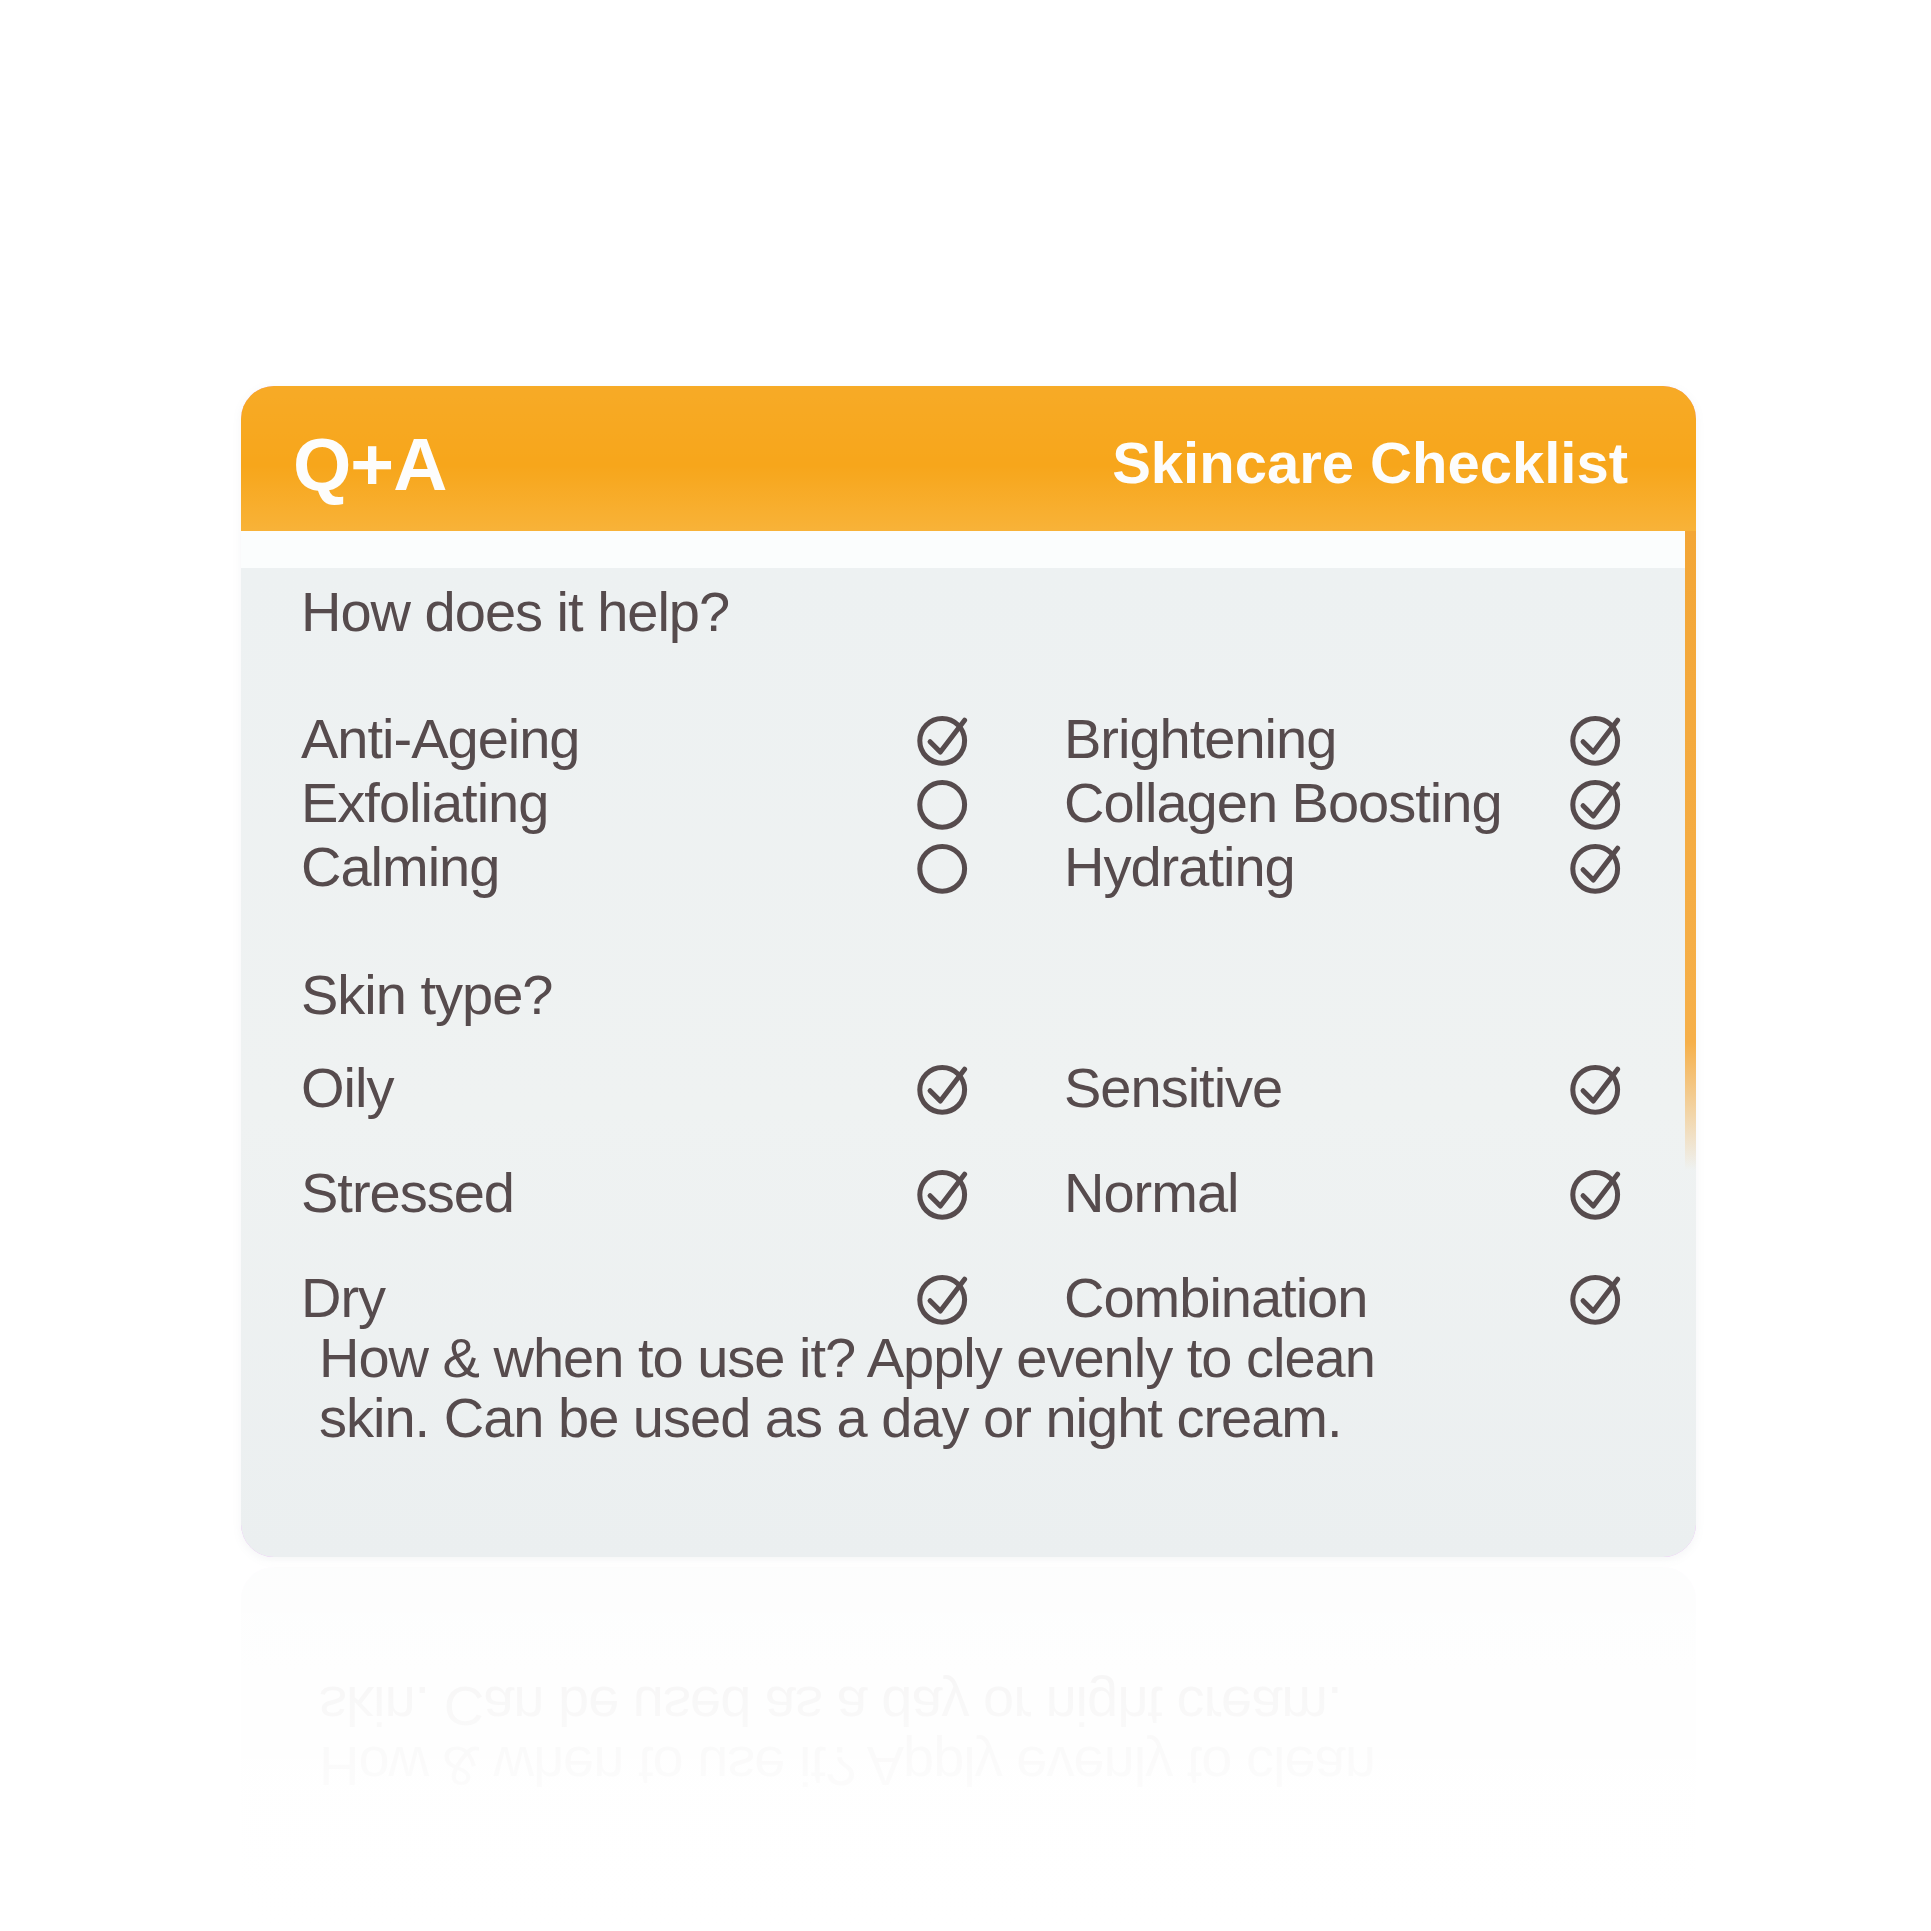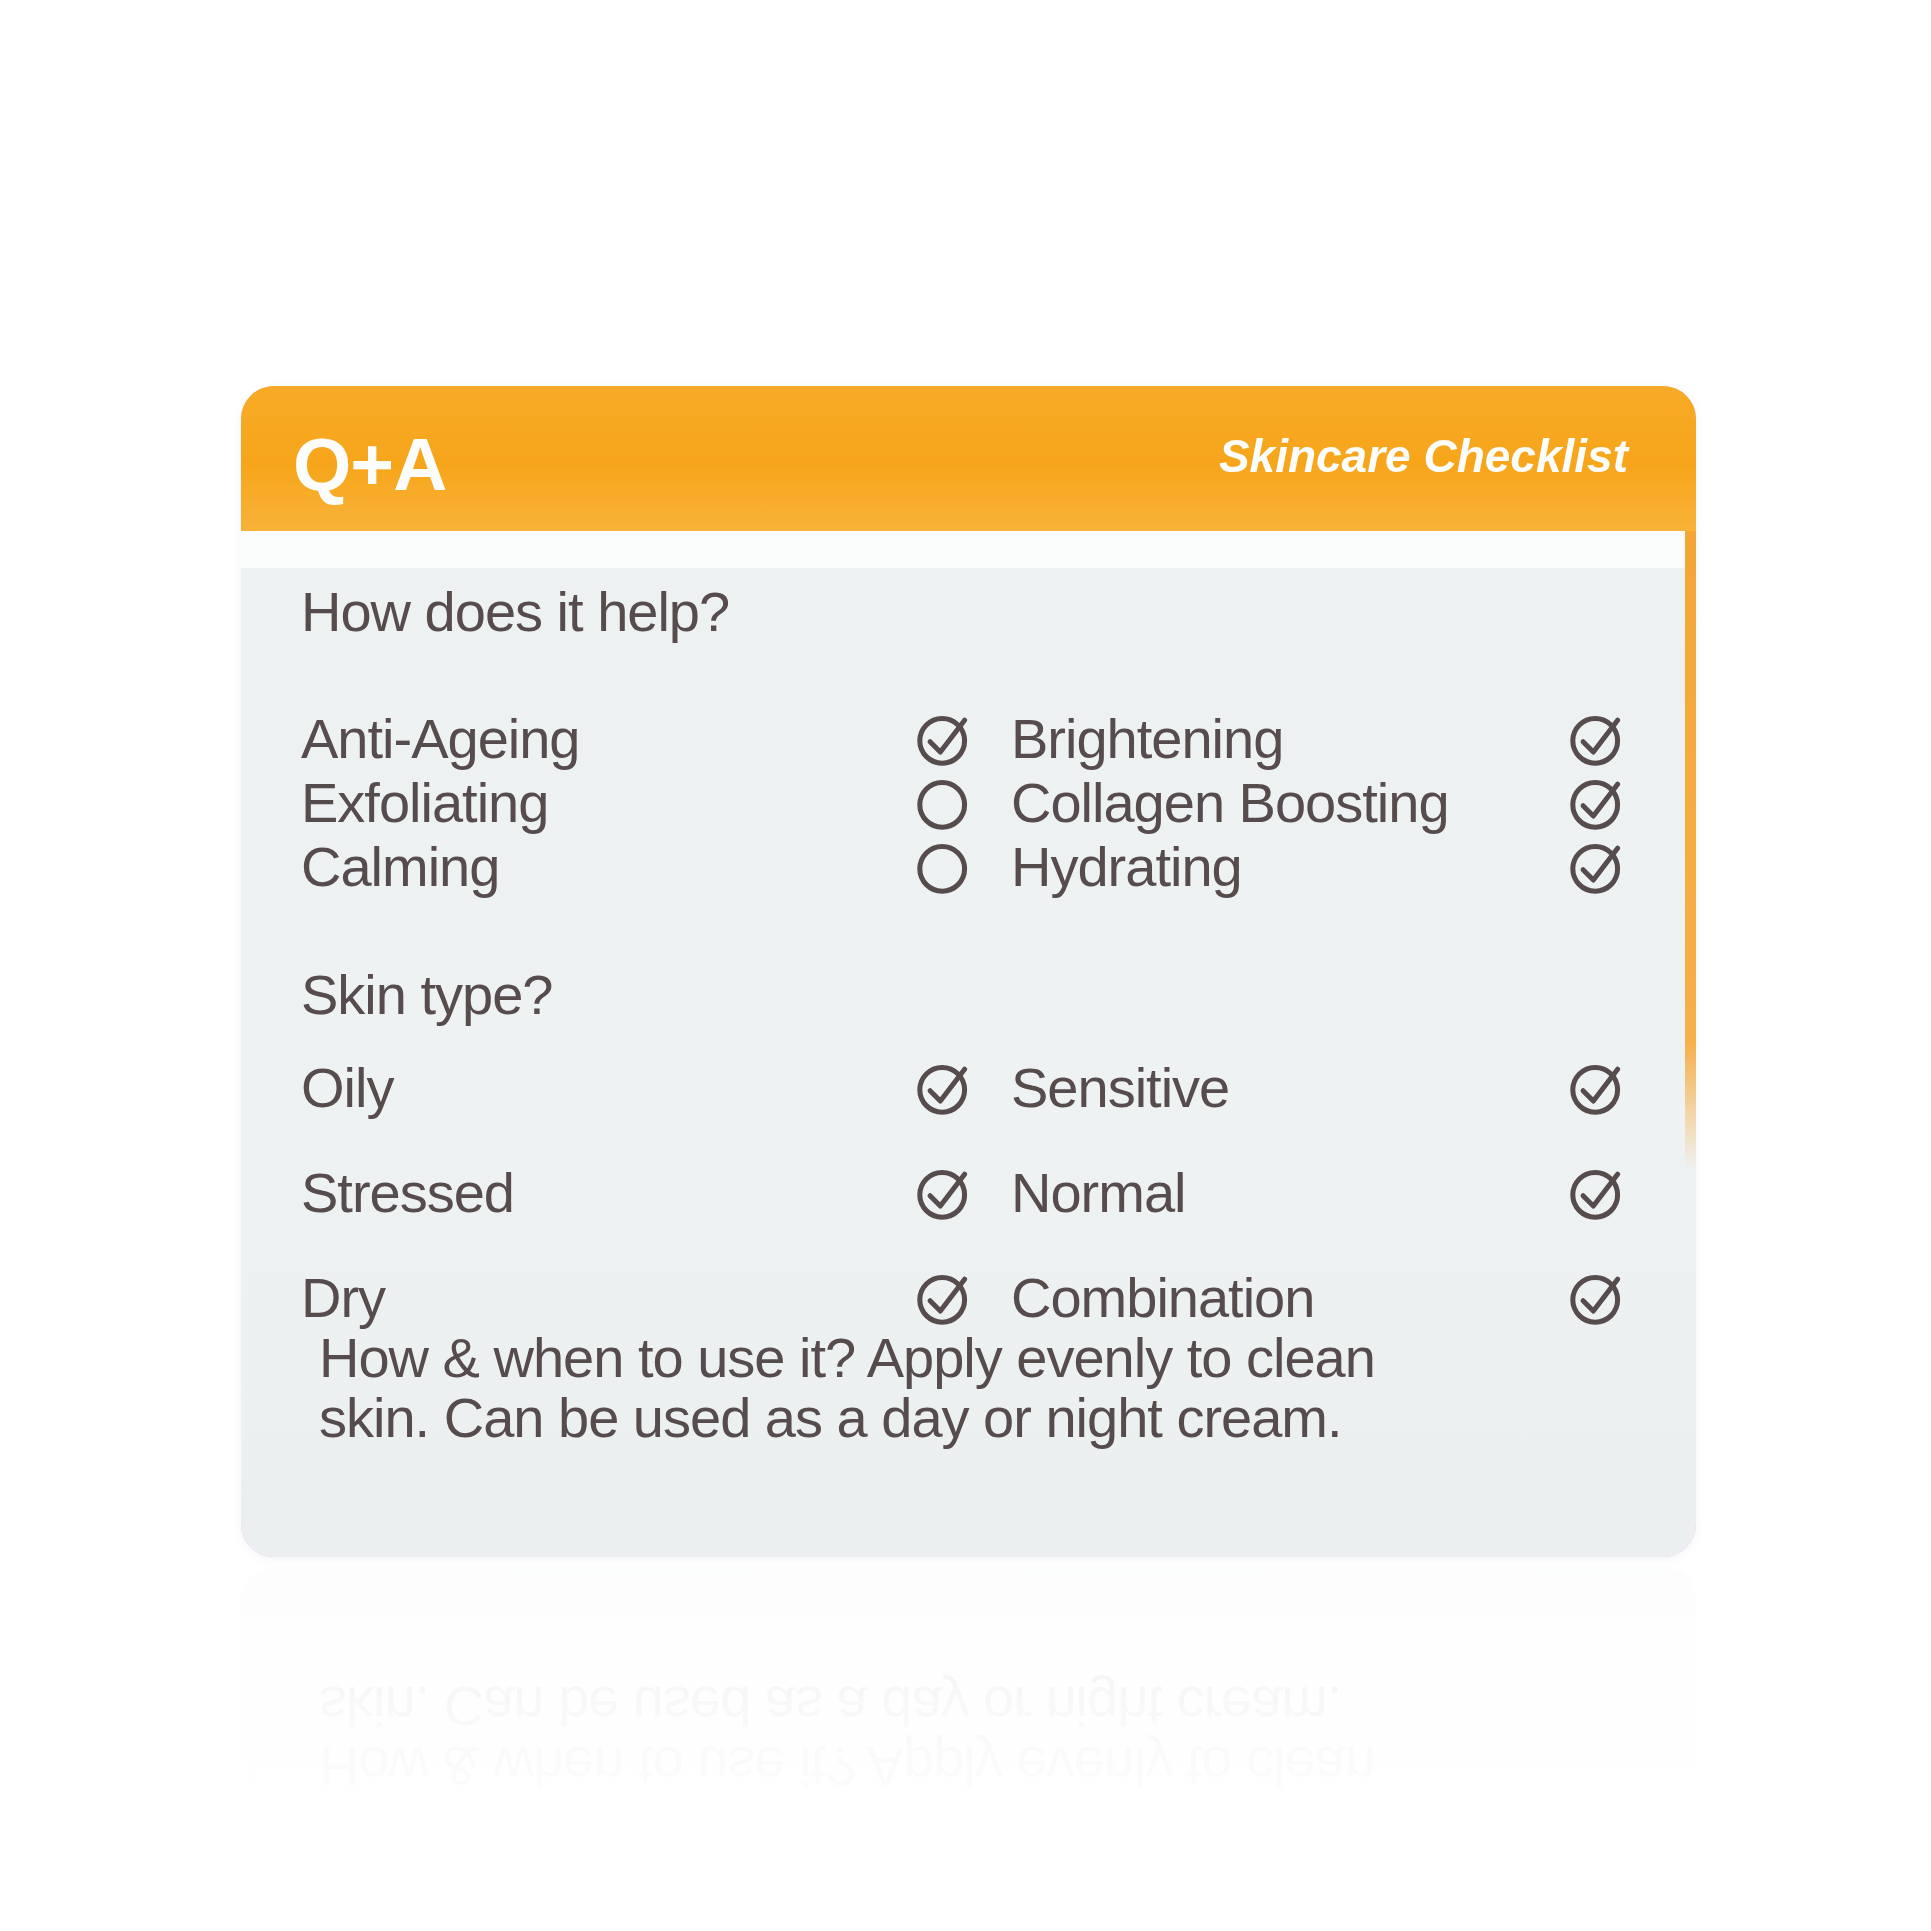--- a/index.html
+++ b/index.html
@@ -12,42 +12,42 @@
         border-radius:33px;overflow:hidden;background:#f0abfc;
         box-shadow:0 2.9px 9.7px rgba(120,130,135,0.08);}
   .card-header{position:absolute;top:0;left:0;right:0;height:145px;
         background:var(--header_orange,#F7A61B);}
   .card-header::after{content:"";position:absolute;inset:0;
         background:linear-gradient(180deg,rgba(255,255,255,0.05) 0%,rgba(255,255,255,0) 55%,rgba(255,235,190,0.18) 100%);}
   .brand{position:absolute;left:52px;top:35px;z-index:2;
         font-size:75px;font-weight:bold;letter-spacing:-1px;line-height:1.15;
         color:var(--brand_white,#FDFDFC);}
   .header-title{position:absolute;right:68px;top:44px;z-index:2;
-        font-size:46px;font-weight:bold;font-style:italic;letter-spacing:0px;
+        font-size:58px;font-weight:bold;letter-spacing:0px;
         line-height:1.15;color:var(--brand_white,#FDFDFC);}
 
   .band-white{position:absolute;top:145px;left:0;right:0;height:37px;
         background:var(--body_band,#FBFDFD);}
   .card-body{position:absolute;top:182px;left:0;right:0;bottom:0;
         background:linear-gradient(180deg,#EDF1F2 0%,#EFF2F2 55%,#EBEFF0 100%);}
   .edge-strip{position:absolute;right:0;top:145px;width:10.6px;height:639px;z-index:3;
         background:linear-gradient(180deg,#F3A636 0%,var(--side_strip,#F6B04A) 80%,rgba(246,176,74,0) 100%);}
 
   
   .txt{color:var(--text,#564B4D);font-weight:normal;letter-spacing:-1px;white-space:nowrap;}
   .section-heading{position:absolute;font-size:56px;line-height:1.15;z-index:2;}
   .h-benefits{left:60px;top:194px;}
   .h-skintype{left:60px;top:577px;}
 
   .col{position:absolute;display:flex;flex-direction:column;z-index:2;}
   .row{height:64px;display:flex;align-items:center;font-size:56px;}
   .s1{top:320px;} .s2{top:669px;gap:41px;}
   .labels-left{left:60px;}
   .checks-left{left:676px;}
-  .labels-right{left:770px;}
+  .labels-right{left:823px;}
   .checks-right{left:1329px;}
 
   .check-slot{width:56px;height:64px;display:flex;align-items:center;justify-content:center;}
   .check-svg{display:block;width:56px;height:56px;}
   .check-svg circle,.check-svg polyline{fill:none;stroke:var(--text,#564B4D);
         stroke-width:5.4;stroke-linecap:round;stroke-linejoin:round;}
   .check-slot:not(.checked) .tick{display:none;}
 
   .usage{position:absolute;left:60px;top:942px;z-index:2;font-size:56px;line-height:60px;margin-left:18px;}
 

